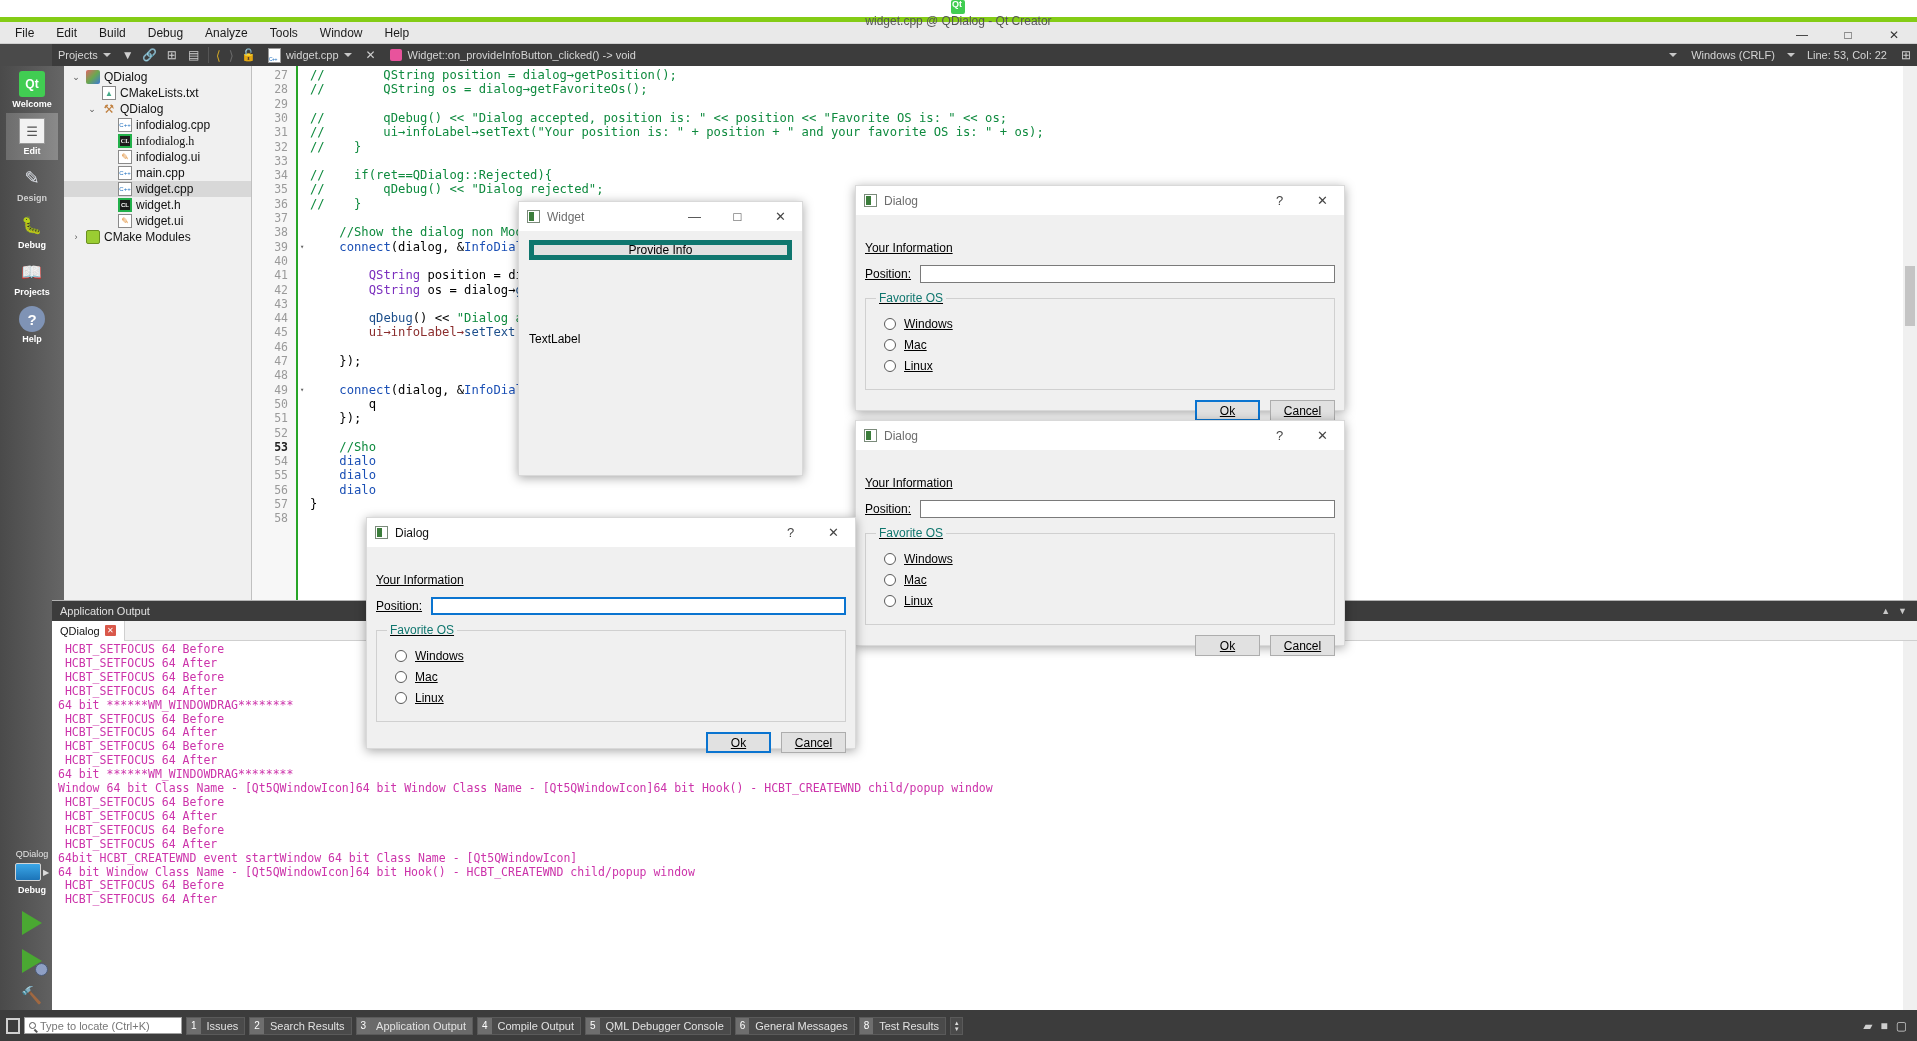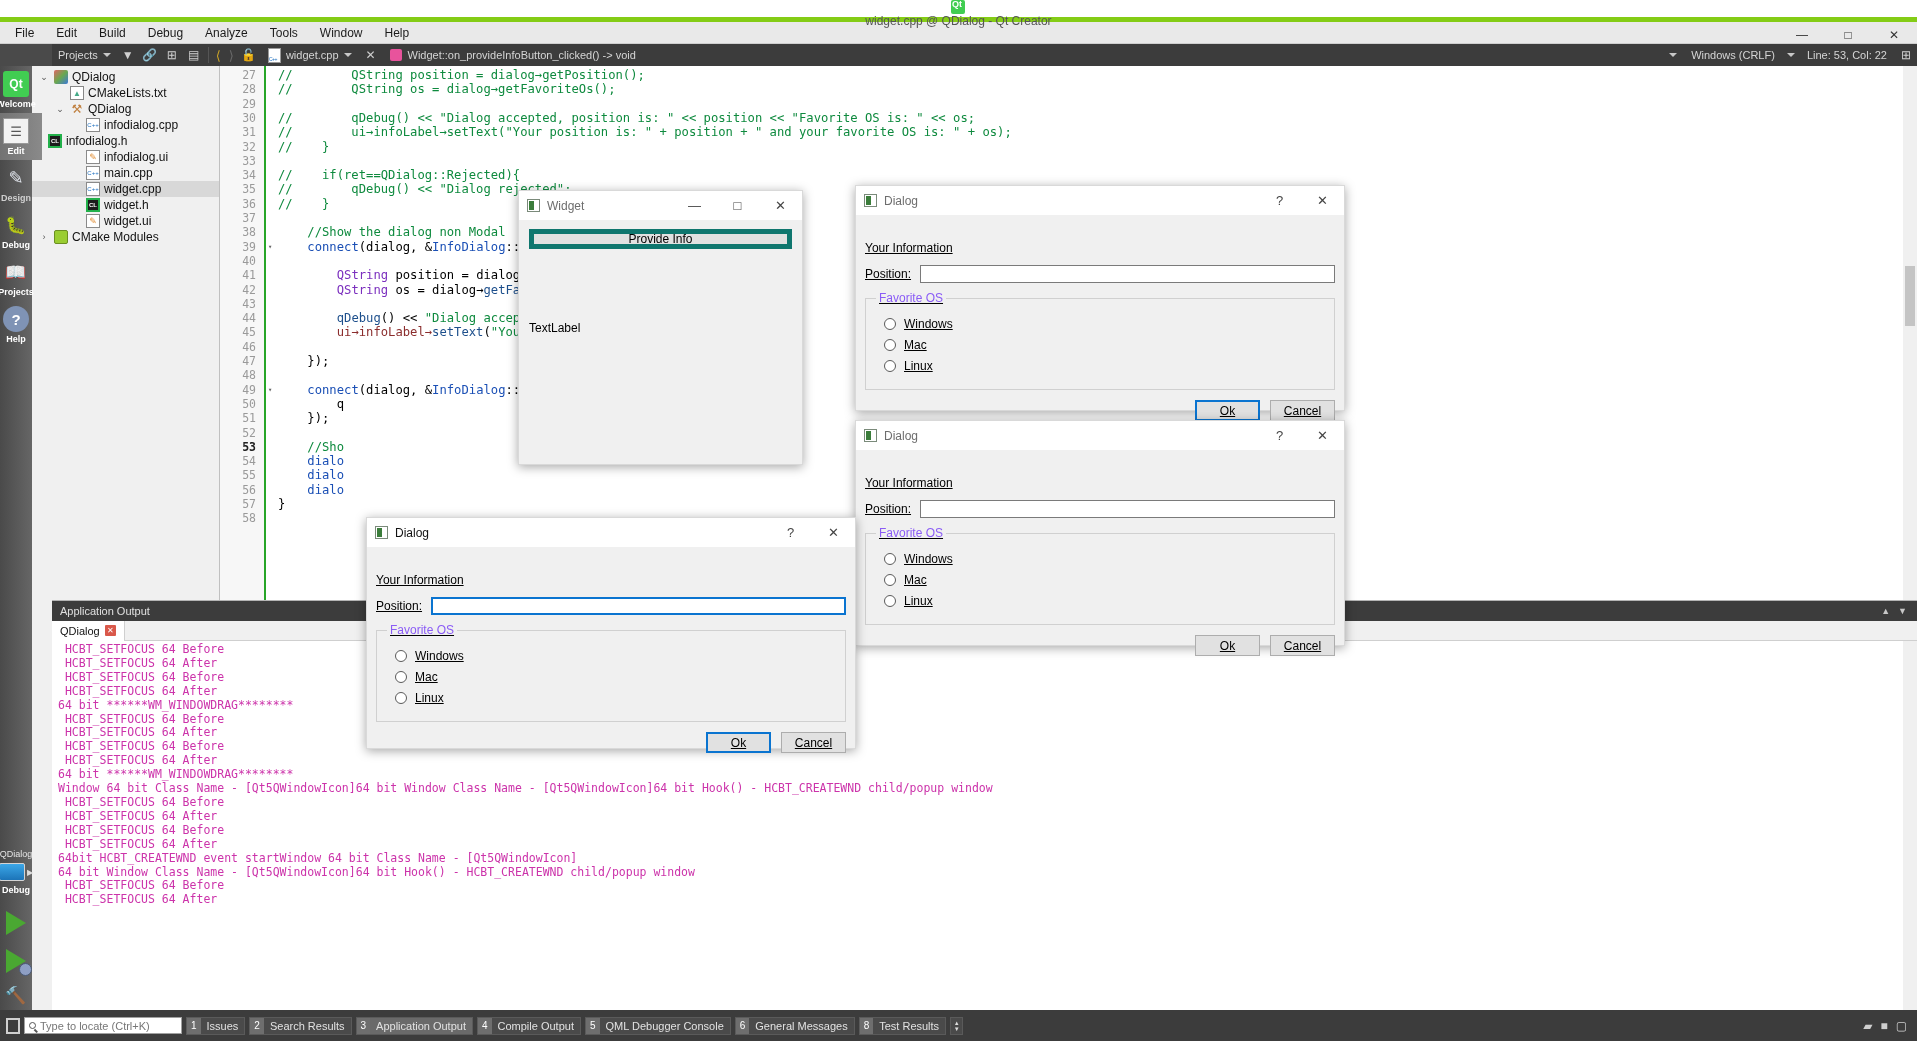--- a/index.html
+++ b/index.html
@@ -42,21 +42,21 @@
   .cpp-ico::after{content:"C++";position:absolute;left:0;bottom:0;font-size:5px;color:#1e6fbf;
      background:#fff;letter-spacing:-0.5px;}
   .func-chip { display:flex;align-items:center;gap:6px; padding:0 8px; }
   .pink-ico { width:12px;height:12px;background:#e8539c;border-radius:2px; flex:none; }
   #toolbar .right { margin-left:auto; display:flex; align-items:center; }
 
   
   #body { position:relative; height:calc(1041px - 22px - 22px - 22px - 31px); display:flex; }
 
   
-  #modebar { width:32px; background:linear-gradient(to right,#4a4a4a,#666); display:flex;
+  #modebar { width:64px; background:linear-gradient(to right,#4a4a4a,#666); display:flex;
     flex-direction:column; align-items:center; flex:none; position:relative; }
   .mode { width:52px; padding:5px 0 4px; display:flex; flex-direction:column; align-items:center;
     gap:2px; }
   .mode.active { background:linear-gradient(to right,#6d6d6d,#8a8a8a); }
   .mode .mtxt { font-size:9px; color:#fff; font-weight:bold; }
   .mode.dim .mtxt { color:#cfcfcf; }
   .micon { width:26px;height:26px; display:flex;align-items:center;justify-content:center;
     font-size:16px; }
   .mi-welcome { background:#41cd52; border-radius:3px; color:#fff; font-size:12px;
     font-weight:bold; }
@@ -172,21 +172,21 @@
   .win-title .ctrls > div { width:43px; display:flex; align-items:center; justify-content:center;
     font-size:13px; color:#444; }
   .dlg-body { padding:26px 9px 8px;text-decoration:underline; }
   .dlg-h { font-size:12px; color:#000; margin-bottom:10px; }
   .row-pos { display:flex; align-items:center; gap:9px; margin-bottom:8px; }
   .row-pos label { font-size:12px; color:#000; }
   .row-pos input { flex:1; height:18px; border:1px solid #7a7a7a; background:#fff;
     font-size:12px; padding:0 3px; outline:none; }
   .row-pos input.focused { border:2px solid #0a74d0; }
   fieldset.gb { border:1px solid #d0d0d0; padding:8px 10px 9px; margin:0 0 10px; }
-  fieldset.gb legend { font-size:12px; color:#8b5cf6; padding:0 3px; }
+  fieldset.gb legend { font-size:12px; color:#0f766e; padding:0 3px; }
   .rad { display:flex; align-items:center; gap:8px; margin:4px 0 7px 8px; }
   .rad .circ { width:12px;height:12px;border:1.5px solid #5a5a5a;border-radius:50%;
     background:#fff; flex:none; }
   .rad span { font-size:12px; color:#000; }
   .btnrow { display:flex; justify-content:flex-end; gap:10px; }
   .dbtn { width:65px; height:21px; background:#e1e1e1; border:1px solid #adadad;
     font-size:12px; color:#000; display:flex; align-items:center; justify-content:center; }
   .dbtn.def { border:2px solid #0a74d0; }
   .wg-btn { width:100%; height:20px; background:#e1e1e1; border:5px solid #0f766e;
     font-size:12px; display:flex; align-items:center; justify-content:center; color:#000; }
@@ -310,21 +310,21 @@
       <div class="tnode" style="padding-left: 22px;">
         <span class="twist">⌄</span>
         <span class="ticon ic-hammer">⚒</span>
         <span>QDialog</span>
       </div>
       <div class="tnode" style="padding-left: 38px;">
         <span class="twist"></span>
         <span class="ticon ic-cpp">C++</span>
         <span>infodialog.cpp</span>
       </div>
-      <div class="tnode" style="">
+      <div class="tnode" style="padding-left: 38px; font-family: Liberation Serif, serif;">
         <span class="twist"></span>
         <span class="ticon ic-h">CL</span>
         <span>infodialog.h</span>
       </div>
       <div class="tnode" style="padding-left: 38px;">
         <span class="twist"></span>
         <span class="ticon ic-ui">✎</span>
         <span>infodialog.ui</span>
       </div>
       <div class="tnode" style="padding-left: 38px;">
@@ -461,21 +461,21 @@
         <div class="oline"> HCBT_SETFOCUS 64 Before</div>
         <div class="oline"> HCBT_SETFOCUS 64 After</div>
         <div class="oline">64bit HCBT_CREATEWND event startWindow 64 bit Class Name - [Qt5QWindowIcon]</div>
         <div class="oline">64 bit Window Class Name - [Qt5QWindowIcon]64 bit Hook() - HCBT_CREATEWND child/popup window</div>
         <div class="oline"> HCBT_SETFOCUS 64 Before</div>
         <div class="oline"> HCBT_SETFOCUS 64 After</div>
       </div>
     <div id="outscroll"></div>
   </div>
 
-  <div class="win" id="widgetwin" style="left:518px; top:124px; width:285px; height:275px;">
+  <div class="win" id="widgetwin" style="left:518px; top:135px; width:285px; height:275px;">
     <div class="win-title">
       <span class="wico"></span>
       <span class="wt">Widget</span>
       <span class="ctrls">
         <div>—</div>
         <div>□</div>
         <div class="cl">✕</div>
       </span>
     </div>
     <div style="padding:9px 10px;">

